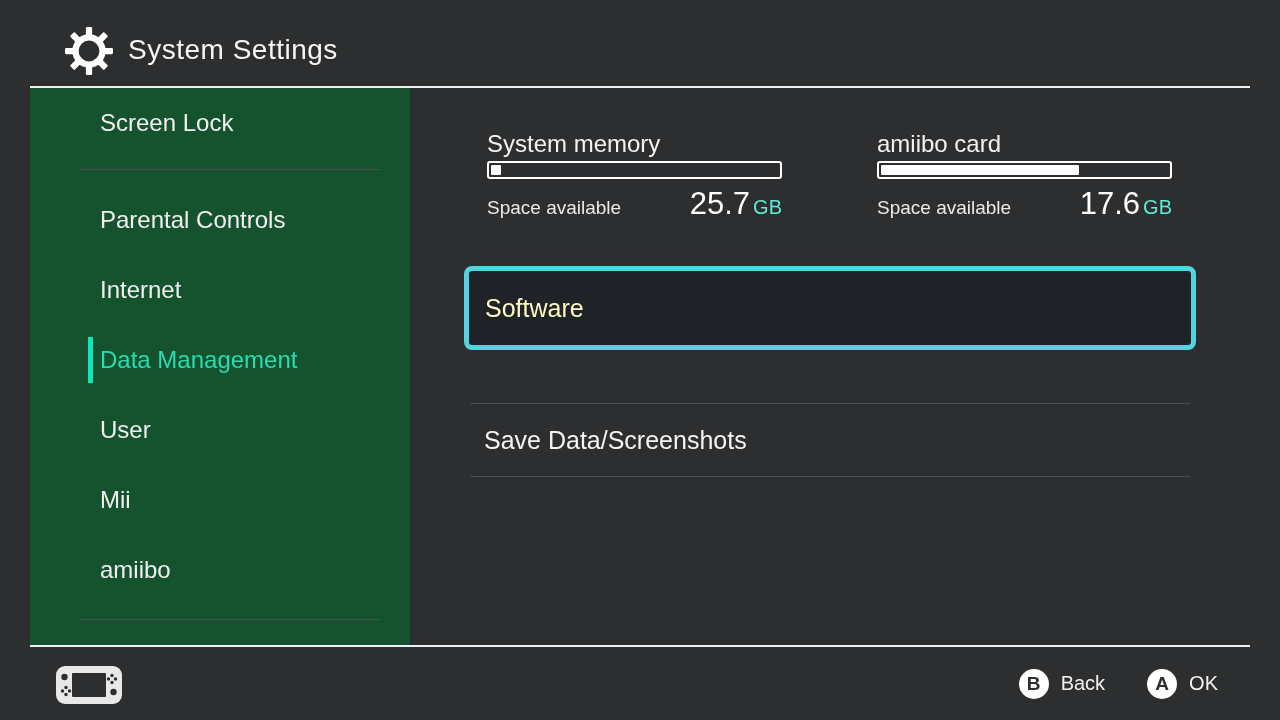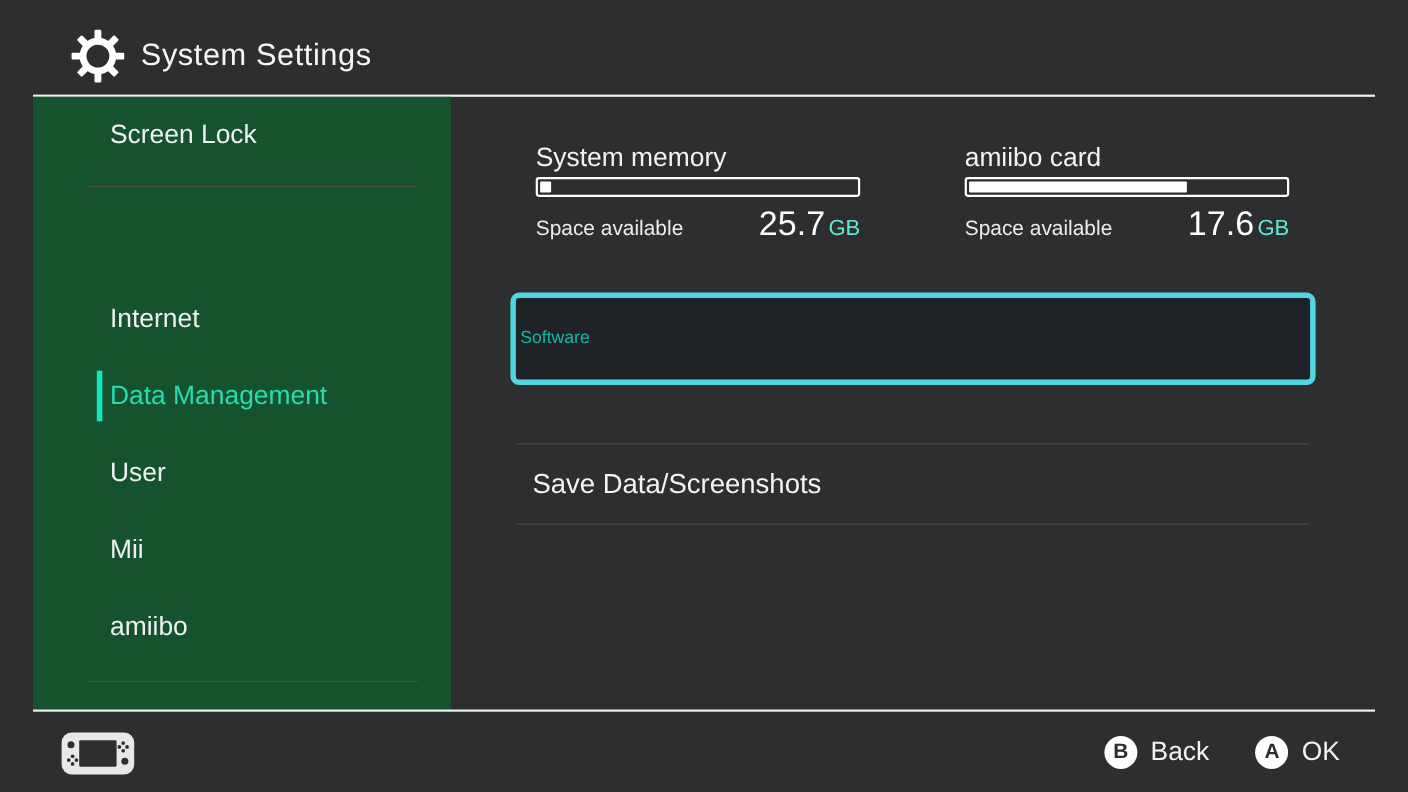--- a/index.html
+++ b/index.html
@@ -63,21 +63,21 @@
   .space-label { font-size: 19px; color: #eceaea; }
   .space-value { font-size: 31px; color: #ffffff; }
   .space-unit  { font-size: 20px; color: #5eead4; margin-left: 3px; }
 
   
   .software-btn {
     position: absolute; left: 464px; top: 266px; width: 732px; height: 84px;
     background: #1f2227; border: 5px solid #52d5e2; border-radius: 8px;
     display: flex; align-items: center; cursor: pointer;
   }
-  .software-btn .label { font-size: 16px; color: #14b8a6; margin-left: 4px; }
+  .software-btn .label { font-size: 25px; color: #fef9c3; margin-left: 16px; }
   .row-divider { position: absolute; left: 470px; width: 720px; height: 1px; background: #4b4d4e; }
   .rd1 { top: 403px; }
   .rd2 { top: 476px; }
   .save-row {
     position: absolute; left: 470px; top: 404px; width: 720px; height: 72px;
     display: flex; align-items: center; cursor: pointer;
   }
   .save-row .label { font-size: 25px; color: #f4f4f4; margin-left: 14px; }
 
   
@@ -86,21 +86,21 @@
   .footer-hints {
     position: absolute; right: 62px; top: 0; height: 73px;
     display: flex; align-items: center; gap: 42px;
   }
   .hint { display: flex; align-items: center; gap: 12px; cursor: pointer; }
   .key-circle {
     width: 30px; height: 30px; border-radius: 50%; background: #ffffff;
     color: #2c2e2f; font-size: 19px; font-weight: bold;
     display: flex; align-items: center; justify-content: center;
   }
-  .hint-label { font-size: 24px; color: #f2f2f2; }
+  .hint-label { font-size: 20px; color: #f2f2f2; }
 </style>
 </head>
 <body>
 
 <div class="stage">
 
   <div class="header">
     <svg class="gear" viewBox="0 0 48 48">
       <g fill="#ffffff">
         <rect x="21" y="1" width="6" height="10" rx="1" transform="rotate(0 24 24)"></rect>
@@ -114,20 +114,21 @@
       </g>
       <circle cx="24" cy="24" r="13" fill="none" stroke="#ffffff" stroke-width="6"></circle>
     </svg>
     <div class="app-title">System Settings</div>
   </div>
   <div class="hline top"></div>
 
   <div class="sidebar">
     <div class="side-item" style="top: 18px;">Screen Lock</div>
     <div class="side-divider" style="top: 81px;"></div>
+    <div class="side-item" style="top: 115px;">Parental Controls</div>
     <div class="side-item" style="top: 185px;">Internet</div>
     <div class="side-indicator" style="top: 249px;"></div>
     <div class="side-item selected" style="top: 255px;">Data Management</div>
     <div class="side-item" style="top: 325px;">User</div>
     <div class="side-item" style="top: 395px;">Mii</div>
     <div class="side-item" style="top: 465px;">amiibo</div>
     <div class="side-divider" style="top: 531px;"></div>
   </div>
 
   <div class="storage sys">

